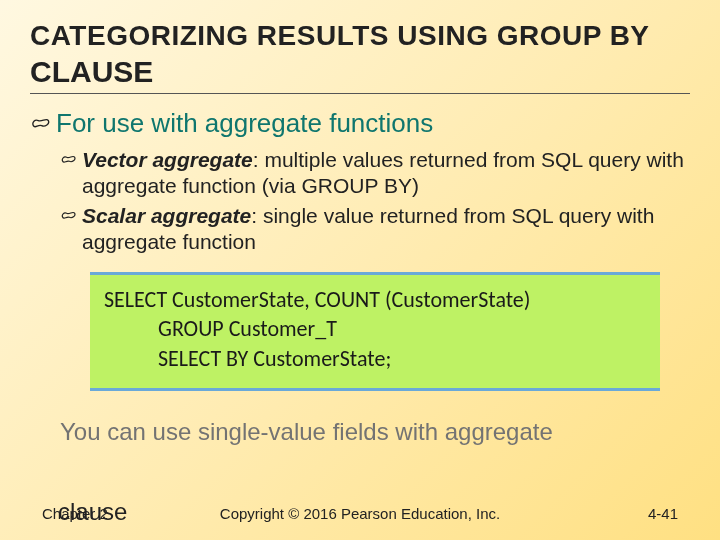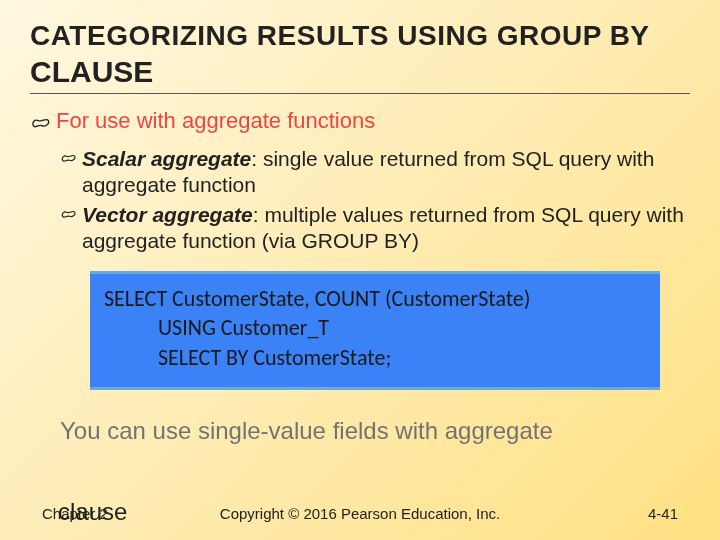--- a/index.html
+++ b/index.html
@@ -34,22 +34,22 @@
     margin-top: 14px;
     display: flex;
     align-items: flex-start;
   }
   .main-bullet .icon {
     flex: 0 0 auto;
     margin-right: 6px;
     margin-top: 6px;
   }
   .main-bullet .text {
-    font-size: 22px;
-    color: #ef4444;
+    font-size: 26px;
+    color: #0f766e;
   }
   .sub-list {
     margin-top: 8px;
     margin-left: 30px;
   }
   .sub-item {
     display: flex;
     align-items: flex-start;
     margin-bottom: 4px;
   }
@@ -63,21 +63,21 @@
     color: #222;
     line-height: 1.25;
   }
   .sub-item .term {
     font-style: italic;
     font-weight: bold;
   }
   .code-block {
     margin: 16px 0 0 60px;
     width: 570px;
-    background: #3b82f6;
+    background: #bef264;
     border-top: 3px solid #6aa9d8;
     border-bottom: 3px solid #6aa9d8;
     padding: 10px 14px 14px 14px;
     font-family: 'Segoe UI', Calibri, Arial, sans-serif;
     font-size: 22px;
     color: #1a1a1a;
     line-height: 1.35;
   }
   .code-block .indent { padding-left: 54px; display: block; }
   .note {
@@ -129,38 +129,38 @@
   </div>
 
   <div class="sub-list">
     <div class="sub-item">
       <span class="icon">
         <svg class="loop-sm" viewBox="0 0 24 24">
             <path d="M4 14 C2 10 6 6 10 8 C14 10 20 4 22 8 C24 12 18 16 14 14 C10 12 6 18 4 14 Z" fill="none" stroke="#222" stroke-width="1.8"></path>
           </svg>
       </span>
       <span class="text">
-        <span class="term">Scalar aggregate</span><span>: single value returned from SQL query with aggregate function</span>
+        <span class="term">Vector aggregate</span><span>: multiple values returned from SQL query with aggregate function (via GROUP BY)</span>
       </span>
     </div>
     <div class="sub-item">
       <span class="icon">
         <svg class="loop-sm" viewBox="0 0 24 24">
             <path d="M4 14 C2 10 6 6 10 8 C14 10 20 4 22 8 C24 12 18 16 14 14 C10 12 6 18 4 14 Z" fill="none" stroke="#222" stroke-width="1.8"></path>
           </svg>
       </span>
       <span class="text">
-        <span class="term">Vector aggregate</span><span>: multiple values returned from SQL query with aggregate function (via GROUP BY)</span>
+        <span class="term">Scalar aggregate</span><span>: single value returned from SQL query with aggregate function</span>
       </span>
     </div>
   </div>
 
   <div class="code-block">
     <span>SELECT CustomerState, COUNT (CustomerState)</span>
-    <span class="indent">USING Customer_T</span>
+    <span class="indent">GROUP Customer_T</span>
     <span class="indent">SELECT BY CustomerState;</span>
   </div>
 
   <div class="note">
     <span>You can use single-value fields with aggregate</span>
   </div>
 
   <span class="clause-overlap">clause</span>
 
   <div class="footer">

